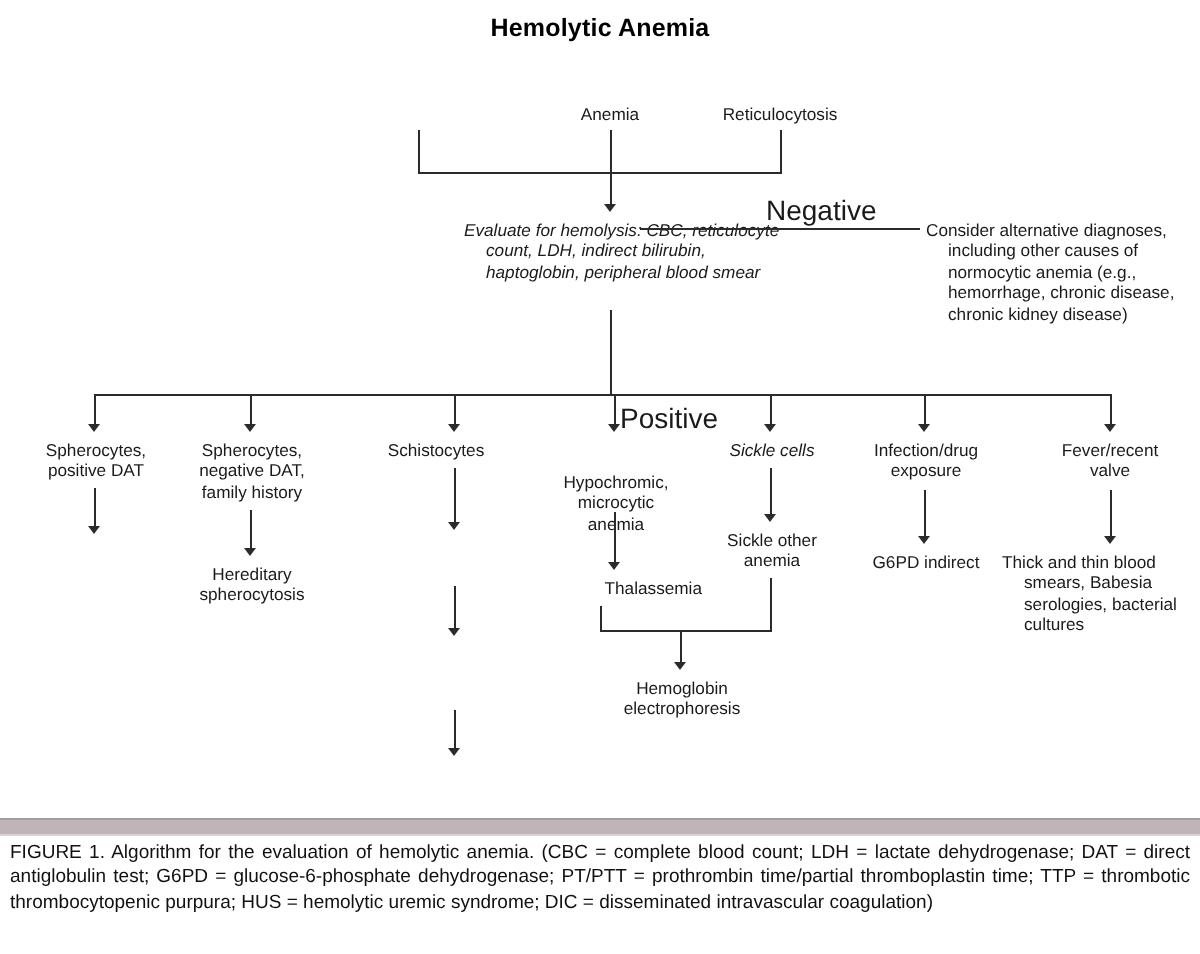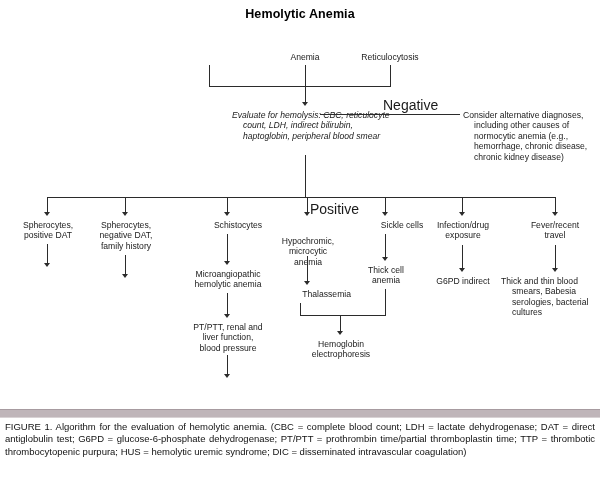--- a/index.html
+++ b/index.html
@@ -143,63 +143,60 @@
   <div class="node center" style="left:2px; top:220px; width:92px;">Spherocytes,
 positive DAT</div>
   <div class="ln vline" style="left:47px; top:244px; height:20px;"></div>
   <div class="arrow-down" style="left:44px; top:263px;"></div>
 
   <div class="node center" style="left:80px; top:220px; width:92px;">Spherocytes,
 negative DAT,
 family history</div>
   <div class="ln vline" style="left:125px; top:255px; height:20px;"></div>
   <div class="arrow-down" style="left:122px; top:274px;"></div>
-
-  <div class="node center" style="left:192px; top:220px; width:92px;">Schistocytes</div>
+  <div class="node center" style="left:82px; top:282px; width:88px;">Hereditary
+spherocytosis</div>
+
+  <div class="node center" style="left:172px; top:220px; width:92px;">Schistocytes</div>
   <div class="ln vline" style="left:227px; top:234px; height:28px;"></div>
   <div class="arrow-down" style="left:224px; top:261px;"></div>
-  <div class="node center" style="left:174px; top:269px; width:108px;">Microangiopathic
-hemolytic anemia</div>
   <div class="ln vline" style="left:227px; top:293px; height:22px;"></div>
   <div class="arrow-down" style="left:224px; top:314px;"></div>
-  <div class="node center" style="left:174px; top:322px; width:108px;">PT/PTT, renal and
-liver function,
-blood pressure</div>
   <div class="ln vline" style="left:227px; top:355px; height:20px;"></div>
   <div class="arrow-down" style="left:224px; top:374px;"></div>
 
   <div class="node center" style="left:262px; top:236px; width:92px;">Hypochromic,
 microcytic
 anemia</div>
   <div class="ln vline" style="left:307px; top:256px; height:26px;"></div>
   <div class="arrow-down" style="left:304px; top:281px;"></div>
   <div class="node center" style="left:265px; top:289px; width:86px;text-align:right;">Thalassemia</div>
 
-  <div class="node center" style="left:356px; top:220px; width:92px;">Sickle cells</div>
+  <div class="node center" style="left:340px; top:220px; width:92px;font-style:italic;">Sickle cells</div>
   <div class="ln vline" style="left:385px; top:234px; height:24px;"></div>
   <div class="arrow-down" style="left:382px; top:257px;"></div>
-  <div class="node center" style="left:343px; top:265px; width:86px;">Thick cell
+  <div class="node center" style="left:343px; top:265px; width:86px;">Sickle other
 anemia</div>
 
   <div class="ln vline" style="left:300px; top:303px; height:12px;"></div>
   <div class="ln vline" style="left:385px; top:289px; height:26px;"></div>
   <div class="ln hline" style="left:300px; top:315px; width:86px;"></div>
   <div class="ln vline" style="left:340px; top:315px; height:17px;"></div>
   <div class="arrow-down" style="left:337px; top:331px;"></div>
   <div class="node center" style="left:297px; top:339px; width:88px;">Hemoglobin
 electrophoresis</div>
 
   <div class="node center" style="left:417px; top:220px; width:92px;">Infection/drug
 exposure</div>
   <div class="ln vline" style="left:462px; top:245px; height:24px;"></div>
   <div class="arrow-down" style="left:459px; top:268px;"></div>
   <div class="node center" style="left:417px; top:276px; width:92px;">G6PD indirect</div>
 
   <div class="node center" style="left:509px; top:220px; width:92px;">Fever/recent
-travel</div>
+valve</div>
   <div class="ln vline" style="left:555px; top:245px; height:24px;"></div>
   <div class="arrow-down" style="left:552px; top:268px;"></div>
   <div class="node hang" style="left:501px; top:276px; width:98px;">Thick and thin blood smears, Babesia serologies, bacterial cultures</div>
 
   <div class="caption-rule"></div>
   <div class="caption">FIGURE 1. Algorithm for the evaluation of hemolytic anemia. (CBC = complete blood count; LDH = lactate dehydrogenase; DAT = direct antiglobulin test; G6PD = glucose-6-phosphate dehydrogenase; PT/PTT = prothrombin time/partial thromboplastin time; TTP = thrombotic thrombocytopenic purpura; HUS = hemolytic uremic syndrome; DIC = disseminated intravascular coagulation)</div>
 
 </div>
 
 </body></html>

